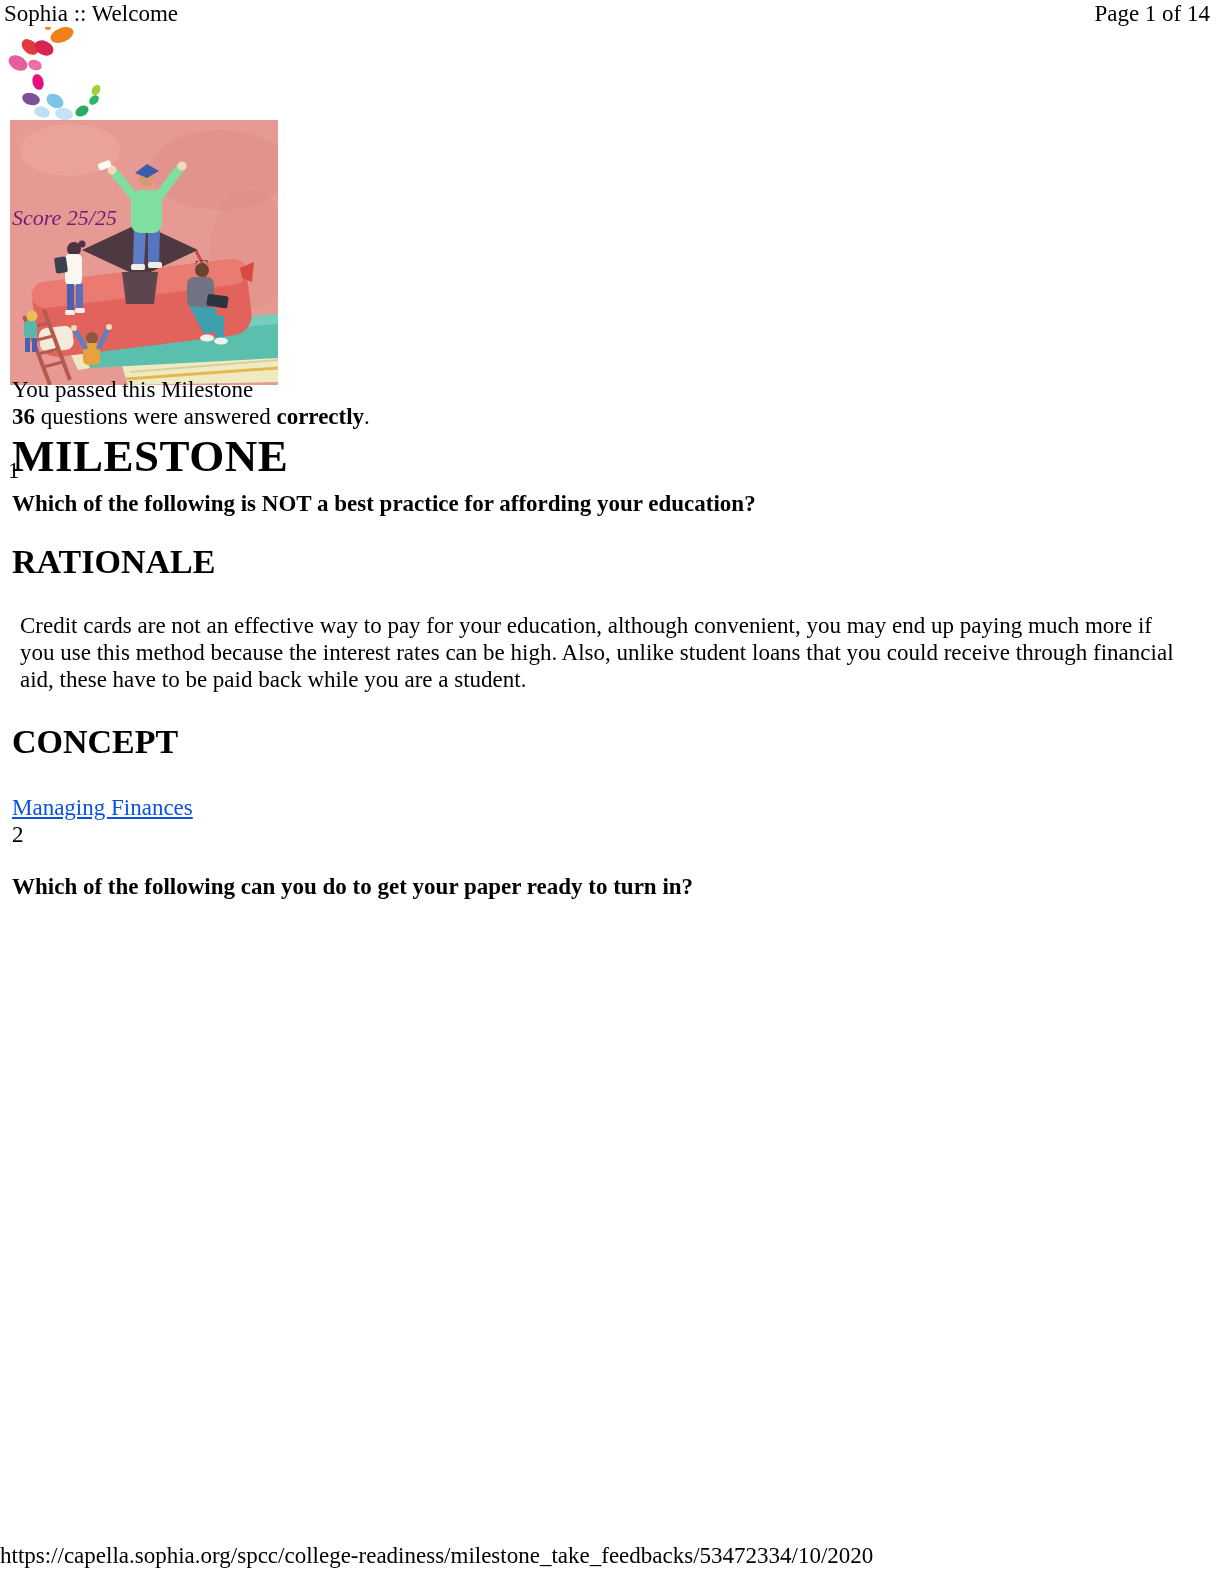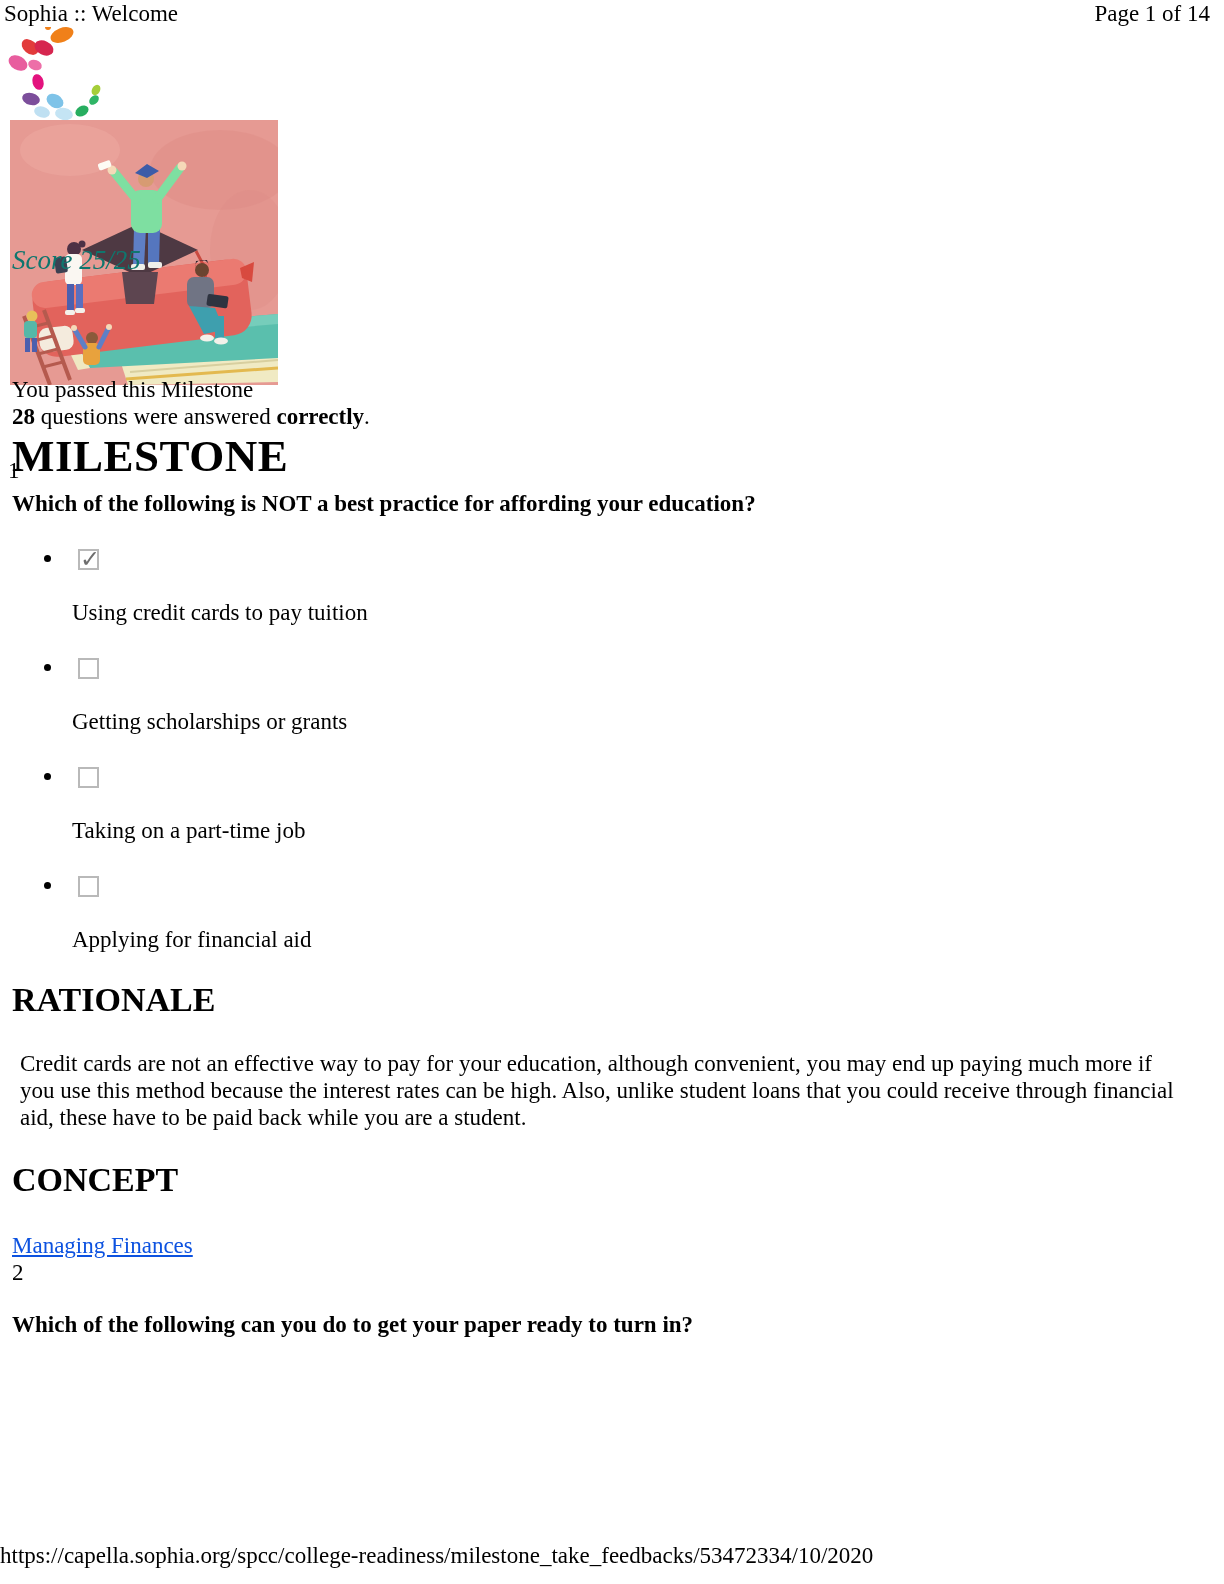--- a/index.html
+++ b/index.html
@@ -18,21 +18,21 @@
     position:absolute; top:1543px; left:0; right:14px;
     display:flex; justify-content:flex-start; font-size:23px;
   }
   
   .logo { position:absolute; top:27px; left:8px; width:105px; height:95px; }
   
   .illustration-wrap { position:absolute; top:120px; left:10px; width:268px; height:265px; }
   .illustration-wrap svg { display:block; }
   .score-overlay {
     position:absolute; top:85px; left:2px;
-    font-style:italic; font-size:27px; color:#0f766e; white-space:nowrap;margin-top:40px;
+    font-style:italic; font-size:22px; color:#701a75; white-space:nowrap;
   }
   
   .content { position:absolute; top:377px; left:12px; width:1185px; }
   .passed-line { margin:0; line-height:26px; }
   .answered-line { margin:1px 0 0; line-height:26px; }
   .answered-line b { font-weight:bold; }
   h1.milestone {
     margin:2px 0 0; font-size:45px; line-height:48px; font-weight:bold;
     position:relative; letter-spacing:0.5px;
   }
@@ -167,47 +167,29 @@
   <div class="score-overlay">
     <span>Score</span>
     <span>25/25</span>
   </div>
 </div>
 
 <div class="content">
 
   <p class="passed-line">You passed this Milestone</p>
 
-  <p class="answered-line"><b>28</b><span> questions were answered </span><b>correctly</b><span>.</span></p>
+  <p class="answered-line"><b>36</b><span> questions were answered </span><b>correctly</b><span>.</span></p>
 
   <h1 class="milestone">
     <span class="q-number">1</span>
     <span class="heading-text">MILESTONE</span>
   </h1>
 
   <p class="question-text">Which of the following is NOT a best practice for affording your education?</p>
 
-  <ul class="options">
-    <li>
-      <span class="checkbox checked"></span>
-      <p class="option-label">Using credit cards to pay tuition</p>
-    </li>
-    <li>
-      <span class="checkbox"></span>
-      <p class="option-label">Getting scholarships or grants</p>
-    </li>
-    <li>
-      <span class="checkbox"></span>
-      <p class="option-label">Taking on a part-time job</p>
-    </li>
-    <li>
-      <span class="checkbox"></span>
-      <p class="option-label">Applying for financial aid</p>
-    </li>
-  </ul>
 
   <h2 class="section-heading rationale-heading">RATIONALE</h2>
 
   <p class="rationale-text">Credit cards are not an effective way to pay for your education, although convenient, you may end up paying much more if you use this method because the interest rates can be high. Also, unlike student loans that you could receive through financial aid, these have to be paid back while you are a student.</p>
 
   <h2 class="section-heading concept-heading">CONCEPT</h2>
 
   <p class="concept-link-line">
     <a class="concept-link">Managing Finances</a>
   </p>

